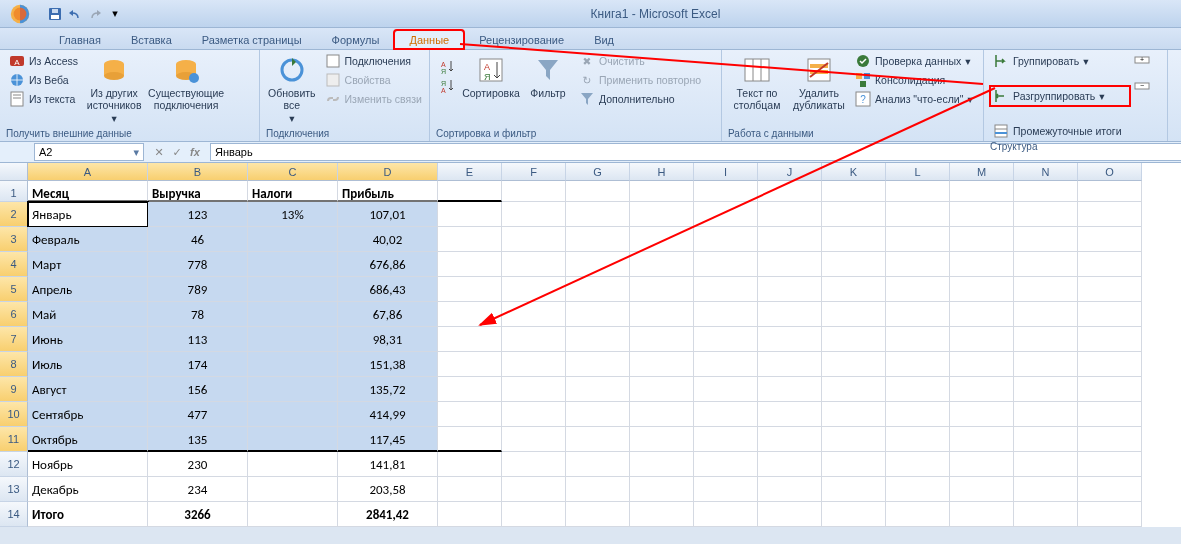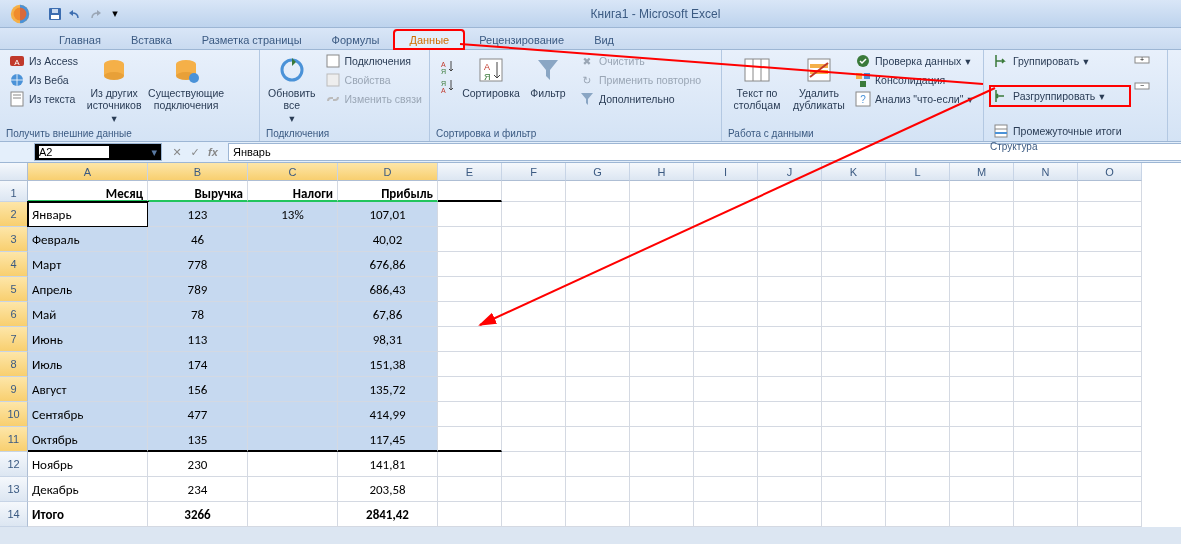--- a/index.html
+++ b/index.html
@@ -28,42 +28,42 @@
 .bigbtn .bicon { width:32px; height:32px; display:flex; align-items:center; justify-content:center; }
 .bigbtn span { line-height:1.1; font-size:10.5px; }
 .smallbtn { display:flex; align-items:center; gap:4px; padding:1px 3px; color:#2a3c55; cursor:pointer; font-size:10.5px; white-space:nowrap; }
 .smallbtn.disabled { color:#9aa6b5; }
 .smallbtn .sicon { width:16px; height:16px; display:inline-flex; align-items:center; justify-content:center; flex-shrink:0; }
 .vstack { display:flex; flex-direction:column; gap:1px; }
 .highlight-btn { outline:2px solid red; outline-offset:-1px; }
 
 
 .formularow { height:21px; background:#e4effb; display:flex; align-items:center; border-bottom:1px solid #9db6d4; }
-.namebox { width:128px; height:18px; background:#000000; border:1px solid #9db6d4; margin:0 4px 0 34px; display:flex; align-items:center; padding:0 4px; font-size:11px; }
+.namebox { width:110px; height:18px; background:#ffffff; border:1px solid #9db6d4; margin:0 4px 0 34px; display:flex; align-items:center; padding:0 4px; font-size:11px; }
 .namebox input { border:none; width:70px; font-size:11px; outline:none; }
 .namebox .dd { color:#5a7aa3; margin-left:auto; cursor:pointer; }
 .fx-icons { display:flex; gap:4px; padding:0 4px; }
 .fx-icons span { color:#888; cursor:pointer; width:14px; text-align:center; }
 .fx-label { color:#3b5a82; font-style:italic; font-weight:bold; margin-right:4px; }
 .formula-input { flex:1; height:18px; background:#fff; border:1px solid #9db6d4; border-right:none; padding:0 4px; font-size:11px; }
 
 
 .grid { background:#fff; }
 .col-headers { display:flex; height:18px; }
 .corner { width:28px; background:linear-gradient(#f5f8fc,#dce6f2); border-right:1px solid #aebed4; border-bottom:1px solid #aebed4; }
 .col-h { background:linear-gradient(#f5f8fc,#dce6f2); border-right:1px solid #c7d4e6; border-bottom:1px solid #aebed4; text-align:center; color:#3b5a82; font-size:11px; line-height:18px; cursor:pointer; }
 .col-h.sel { background:linear-gradient(#fde6a9,#f8cf6f); }
 .row { display:flex; height:25px; }
 .row-h { width:28px; background:linear-gradient(#f5f8fc,#dce6f2); border-right:1px solid #aebed4; border-bottom:1px solid #c7d4e6; text-align:center; color:#3b5a82; font-size:11px; line-height:25px; cursor:pointer; }
 .row-h.sel { background:linear-gradient(#fde6a9,#f8cf6f); }
 .cell { border-right:1px solid #d4d9e2; border-bottom:1px solid #d4d9e2; padding:0 4px; font-size:13px; line-height:25px; overflow:hidden; white-space:nowrap; font-family:Calibri, sans-serif; color:#000; }
 .cell.sel { background:#c6d9f0; }
 .cell.active { background:#fff; outline:2px solid #000; outline-offset:-1px; }
 .cell.num { text-align:center; }
-.cell.head { font-weight:bold; text-align:right; border-bottom:2px solid #22c55e; }
+.cell.head { font-weight:bold; text-align:left; border-bottom:2px solid #737373; }
 .cell.bold { font-weight:bold; }
 .cell.thick-bot { border-bottom:2px solid #000; }
 
 
 .arrow-svg { position:absolute; top:0; left:0; pointer-events:none; }
 
 
 .c-A{width:120px}.c-B{width:100px}.c-C{width:90px}.c-D{width:100px}
 .c-E,.c-F,.c-G,.c-H,.c-I,.c-J,.c-K,.c-L,.c-M,.c-N,.c-O{width:64px}
 </style>

